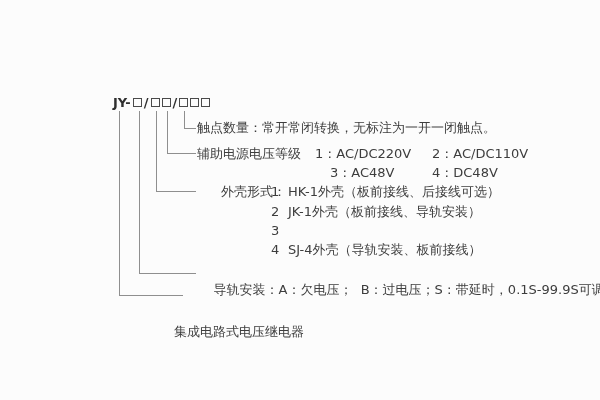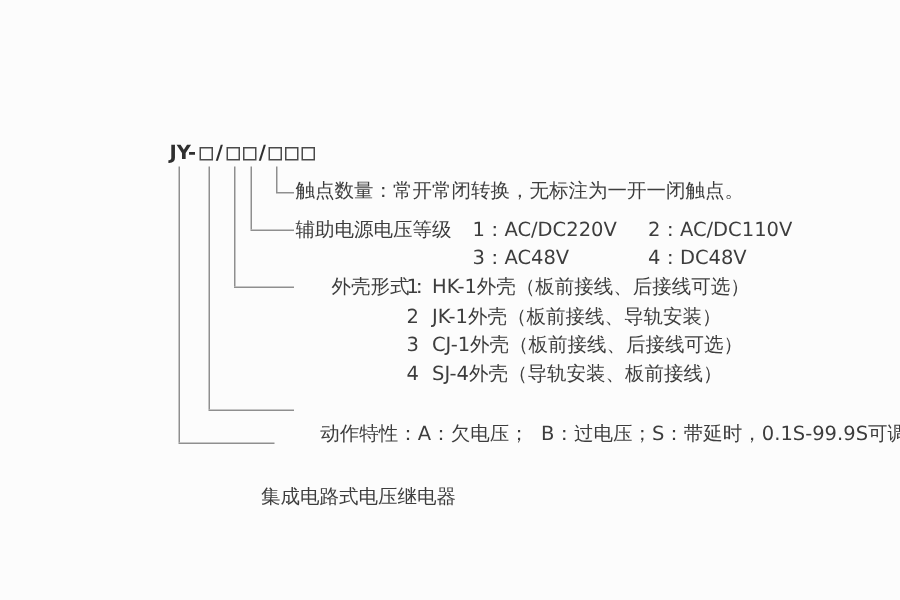--- a/index.html
+++ b/index.html
@@ -83,32 +83,31 @@
   <div class="hline" style="left:167px; top:153px; width:29px;"></div>
   <div class="hline" style="left:156px; top:191px; width:40px;"></div>
   <div class="hline" style="left:139px; top:273px; width:57px;"></div>
   <div class="hline" style="left:119px; top:295px; width:64px;"></div>
 
   <div class="txt" style="left:197px; top:146px;">辅助电源电压等级</div>
 
   <div class="txt" style="left:197px; top:120px;">触点数量：常开常闭转换，无标注为一开一闭触点。</div>
   <div class="txt" style="left:315px; top:146px;">1：AC/DC220V</div>
   <div class="txt" style="left:432px; top:146px;">2：AC/DC110V</div>
-  <div class="txt" style="left:315px; top:165px;text-align:center;">3：AC48V</div>
+  <div class="txt" style="left:330px; top:165px;text-align:center;">3：AC48V</div>
   <div class="txt" style="left:432px; top:165px;">4：DC48V</div>
 
   <div class="txt" style="left:197px; top:184px;margin-left:24px;">外壳形式：</div>
   <div class="txt" style="left:271px; top:184px;">1</div>
   <div class="txt" style="left:288px; top:184px;">HK-1外壳（板前接线、后接线可选）</div>
   <div class="txt" style="left:271px; top:204px;">2</div>
   <div class="txt" style="left:288px; top:204px;">JK-1外壳（板前接线、导轨安装）</div>
   <div class="txt" style="left:271px; top:223px;">3</div>
-  <div class="txt" style="left:288px; top:223px;">CJ-1外壳（板前接线、后接线可选）</div>
   <div class="txt" style="left:271px; top:242px;">4</div>
   <div class="txt" style="left:288px; top:242px;">SJ-4外壳（导轨安装、板前接线）</div>
 
   <div class="txt" style="left:197px; top:266px;">
-    <span>动作特性：</span><span>A：欠电压；  B：过电压；S：带延时，0.1S-99.9S可调</span>
+    <span>导轨安装：</span><span>A：欠电压；  B：过电压；S：带延时，0.1S-99.9S可调</span>
   </div>
 
   <div class="txt" style="left:174px; top:288px;margin-top:36px;">集成电路式电压继电器</div>
 
 </div>
 
 </body></html>

